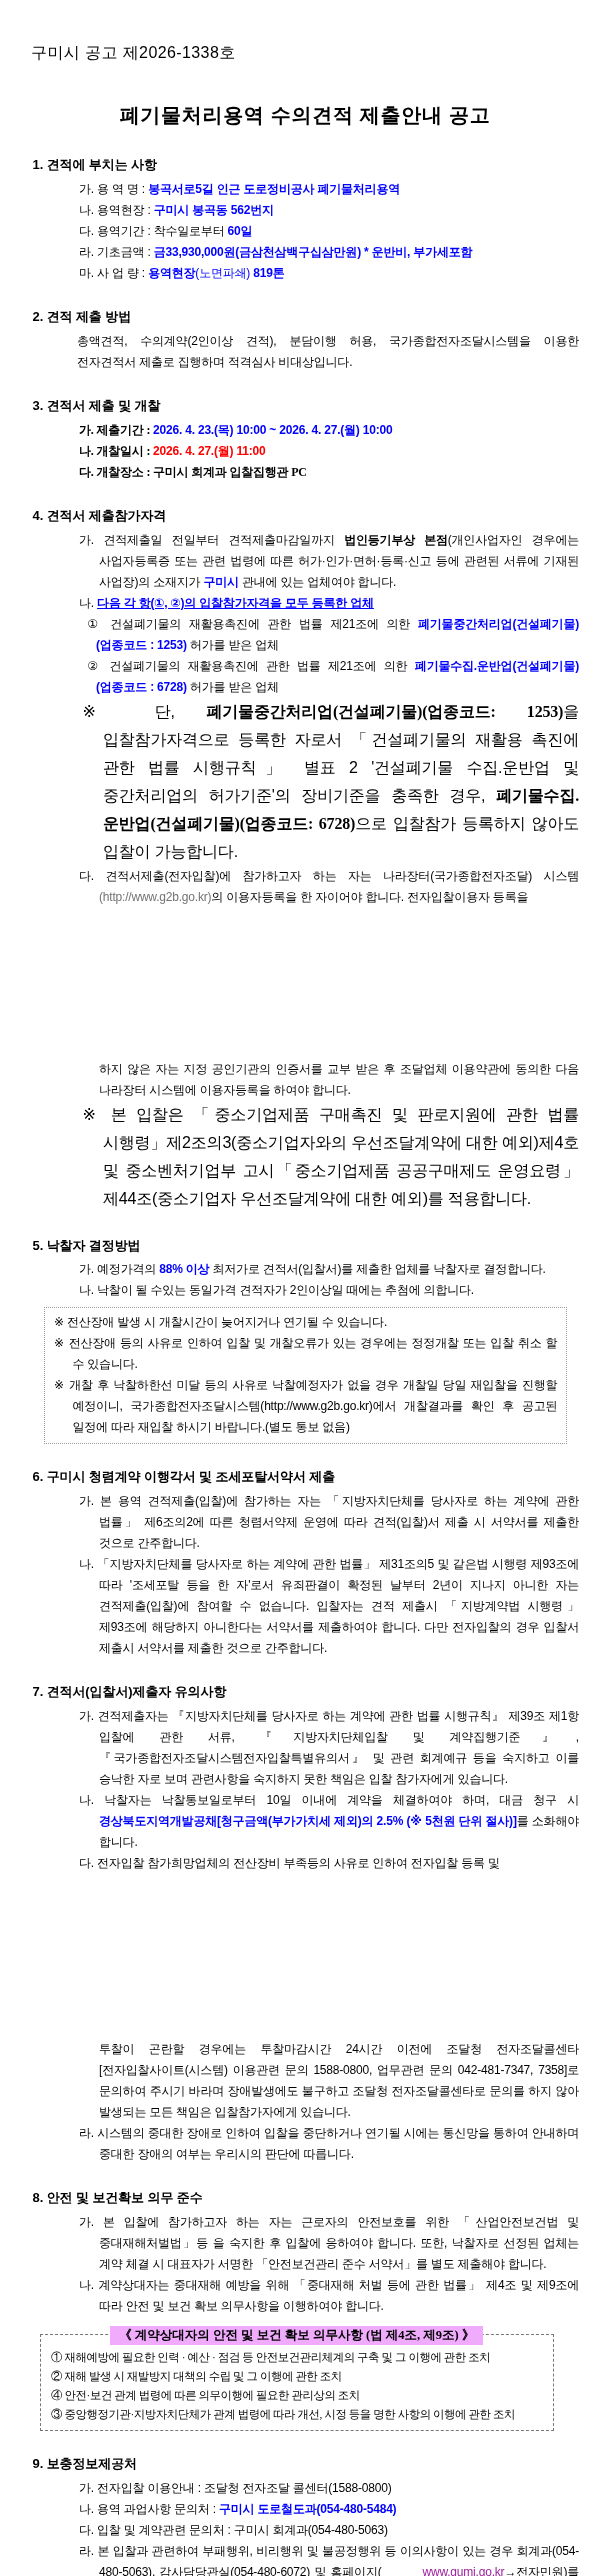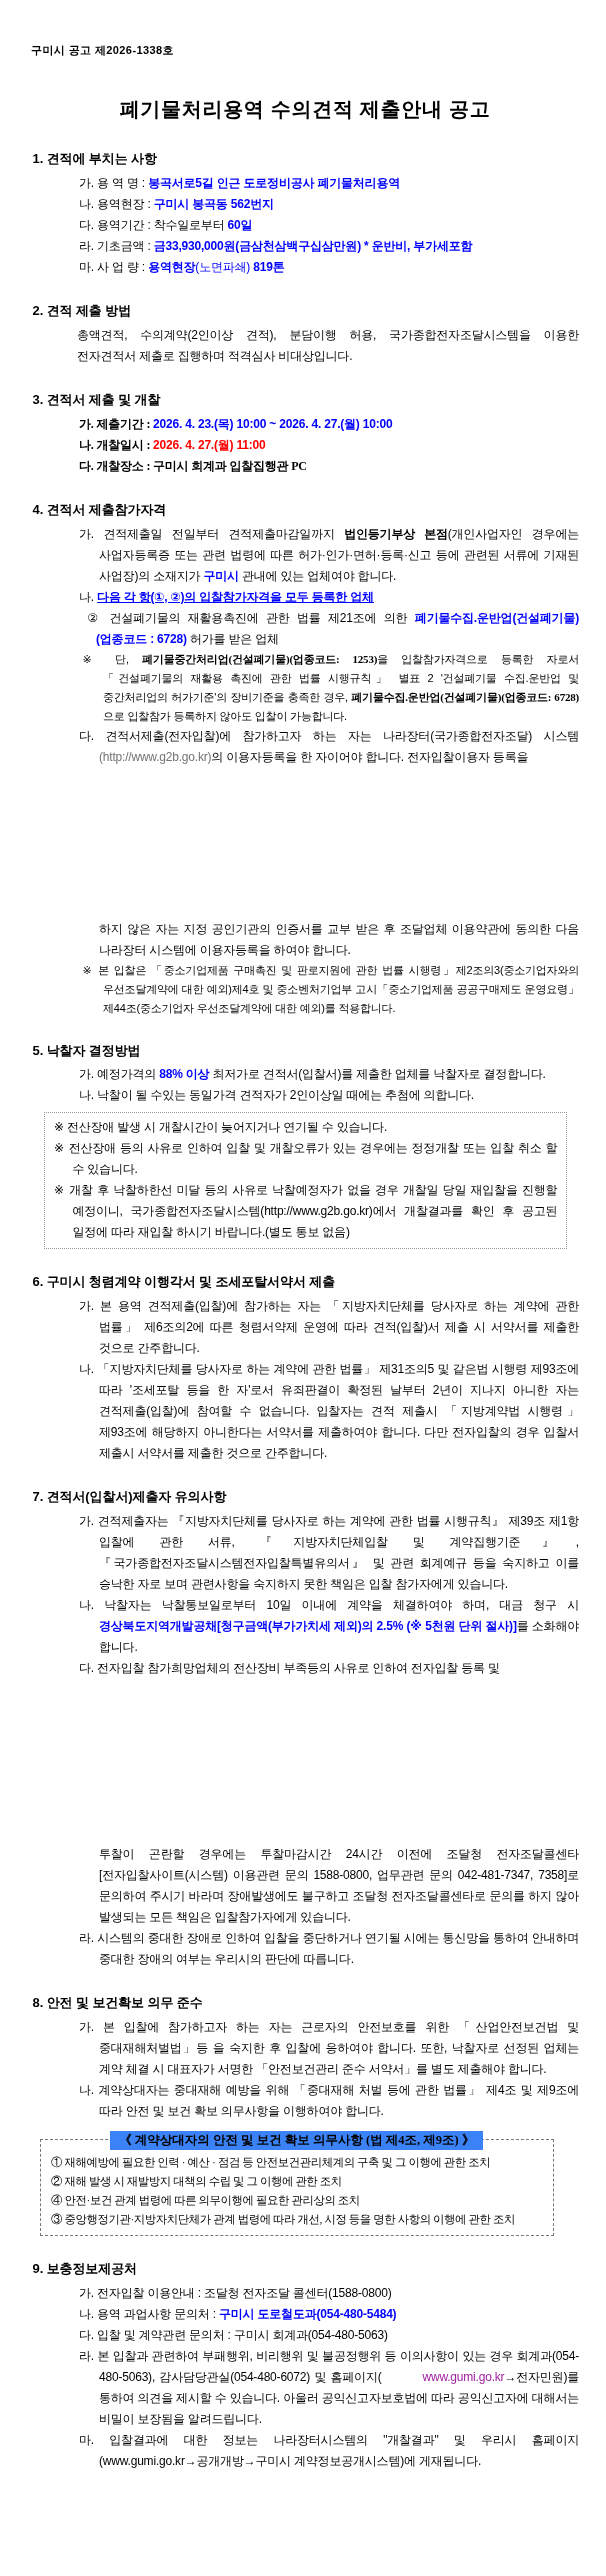--- a/index.html
+++ b/index.html
@@ -1,33 +1,33 @@
 <!DOCTYPE html>
 <html lang="ko" style="font-size:11.8px"><head>
 <meta charset="utf-8">
 <style>
   html,body{margin:0;padding:0;background:#fff;}
   body{width:607px;min-height:2576px;color:#000;font-family:"Liberation Sans","DejaVu Sans",sans-serif;}
   .page{box-sizing:border-box;width:607px;padding:43px 28px 110px 31px;}
-  .notice-no{font-size:11px;font-weight:bold;letter-spacing:0.4px;}
+  .notice-no{font-size:16px;font-weight:normal;letter-spacing:0.4px;}
   .doc-title{text-align:center;font-size:20px;font-weight:bold;margin-top:38px;letter-spacing:0.7px;}
   #sections{margin-top:25px;}
   .section{margin-top:22px;}
   .sec-h{font-weight:bold;font-size:13px;line-height:22px;margin:0 0 2.9px 1.5px;letter-spacing:-0.1px;}
   .par{margin:0;line-height:21px;font-size:12px;text-align:justify;letter-spacing:-0.2px;word-break:keep-all;}
   .item{padding-left:68px;text-indent:-20px;}
   .body-par{padding-left:46px;}
   .cont{padding-left:68px;}
   .sub{padding-left:65px;text-indent:-8.8px;}
-  .note{padding-left:72px;text-indent:-20.6px;font-size:11px;line-height:19px;}
+  .note{padding-left:72px;text-indent:-20.6px;font-size:16px;line-height:28px;}
   .gap{width:100%;}
   .dotted-box{margin:5.9px 0 0 13.2px;width:523px;border:1.5px dotted #9a9a9a;padding:3.7px 8.8px 5.1px;box-sizing:border-box;}
   .dotted-box .par{padding-left:18.4px;text-indent:-18.4px;line-height:21px;}
   .legend-box{margin:17.6px 0 0 8.8px;width:514px;border:1.1px dashed #777;padding:0 10.3px 5.9px;box-sizing:border-box;font-family:"Liberation Serif","DejaVu Serif",serif;}
-  .legend-title{background:#3b82f6;width:fit-content;margin:-9.5px auto 2.9px;padding:0 8.8px;font-weight:bold;font-size:12.5px;line-height:19px;text-align:center;}
+  .legend-title{background:#f0abfc;width:fit-content;margin:-9.5px auto 2.9px;padding:0 8.8px;font-weight:bold;font-size:12.5px;line-height:19px;text-align:center;}
   .legend-box .par{font-size:11.4px;line-height:19px;padding-left:17.6px;text-indent:-17.6px;letter-spacing:-0.4px;}
   .s-b{font-weight:bold;font-family:Liberation Serif, serif;}
   .s-blue{color:#0000ff;}
   .s-blueb{color:#0000ff;font-weight:bold;}
   .s-blueub{color:#0000ff;font-weight:bold;text-decoration:underline;}
   .s-redb{color:#ff0000;font-weight:bold;}
   .s-link{color:#737373;}
   .s-mag{color:#a020a0;margin-left:41px;}
 </style>
 </head>
@@ -52,20 +52,21 @@
       <div class="section">
         <div class="sec-h">3. 견적서 제출 및 개찰</div>
         <p class="par item"><span class="s-b">가. 제출기간 : </span><span class="s-blueb">2026. 4. 23.(목) 10:00 ~ 2026. 4. 27.(월) 10:00</span></p>
         <p class="par item"><span class="s-b">나. 개찰일시 : </span><span class="s-redb">2026. 4. 27.(월) 11:00</span></p>
         <p class="par item"><span class="s-b">다. 개찰장소 : </span><span class="s-b">구미시 회계과 입찰집행관 PC</span></p>
       </div>
       <div class="section">
         <div class="sec-h">4. 견적서 제출참가자격</div>
         <p class="par item"><span>가. 견적제출일 전일부터 견적제출마감일까지 </span><span class="s-b">법인등기부상 본점</span><span>(개인사업자인 경우에는 사업자등록증 또는 관련 법령에 따른 허가·인가·면허·등록·신고 등에 관련된 서류에 기재된 사업장)의 소재지가 </span><span class="s-blueb">구미시</span><span> 관내에 있는 업체여야 합니다.</span></p>
         <p class="par item"><span>나. </span><span class="s-blueub">다음 각 항(①, ②)의 입찰참가자격을 모두 등록한 업체</span></p>
+        <p class="par sub"><span>① 건설폐기물의 재활용촉진에 관한 법률 제21조에 의한 </span><span class="s-blueb">폐기물중간처리업(건설폐기물)</span><span class="s-blueb"> </span><span class="s-blueb">(업종코드 : 1253)</span><span> 허가를 받은 업체</span></p>
         <p class="par sub"><span>② 건설폐기물의 재활용촉진에 관한 법률 제21조에 의한 </span><span class="s-blueb">폐기물수집.운반업(건설폐기물)</span><span class="s-blueb"> </span><span class="s-blueb">(업종코드 : 6728)</span><span> 허가를 받은 업체</span></p>
         <p class="par note"><span>※ 단, </span><span class="s-b">폐기물중간처리업(건설폐기물)(업종코드: 1253)</span><span>을 입찰참가자격으로 등록한 자로서 「건설폐기물의 재활용 촉진에 관한 법률 시행규칙」 별표 2 '건설폐기물 수집.운반업 및 중간처리업의 허가기준'의 장비기준을 충족한 경우, </span><span class="s-b">폐기물수집.운반업(건설폐기물)(업종코드: 6728)</span><span>으로 입찰참가 등록하지 않아도 입찰이 가능합니다.</span></p>
         <p class="par item"><span>다. 견적서제출(전자입찰)에 참가하고자 하는 자는 나라장터(국가종합전자조달) 시스템 </span><span class="s-link">(http://www.g2b.go.kr)</span><span>의 이용자등록을 한 자이어야 합니다. 전자입찰이용자 등록을</span></p>
         <div class="gap" style="height: 151px;"></div>
         <p class="par cont"><span>하지 않은 자는 지정 공인기관의 인증서를 교부 받은 후 조달업체 이용약관에 동의한 다음 나라장터 시스템에 이용자등록을 하여야 합니다.</span></p>
         <p class="par note"><span>※ 본 입찰은 「중소기업제품 구매촉진 및 판로지원에 관한 법률 시행령」제2조의3(중소기업자와의 우선조달계약에 대한 예외)제4호 및 중소벤처기업부 고시「중소기업제품 공공구매제도 운영요령」 제44조(중소기업자 우선조달계약에 대한 예외)를 적용합니다.</span></p>
       </div>
       <div class="section">
         <div class="sec-h">5. 낙찰자 결정방법</div>
         <p class="par item"><span>가. 예정가격의 </span><span class="s-blueb">88% 이상</span><span> 최저가로 견적서(입찰서)를 제출한 업체를 낙찰자로 결정합니다.</span></p>

